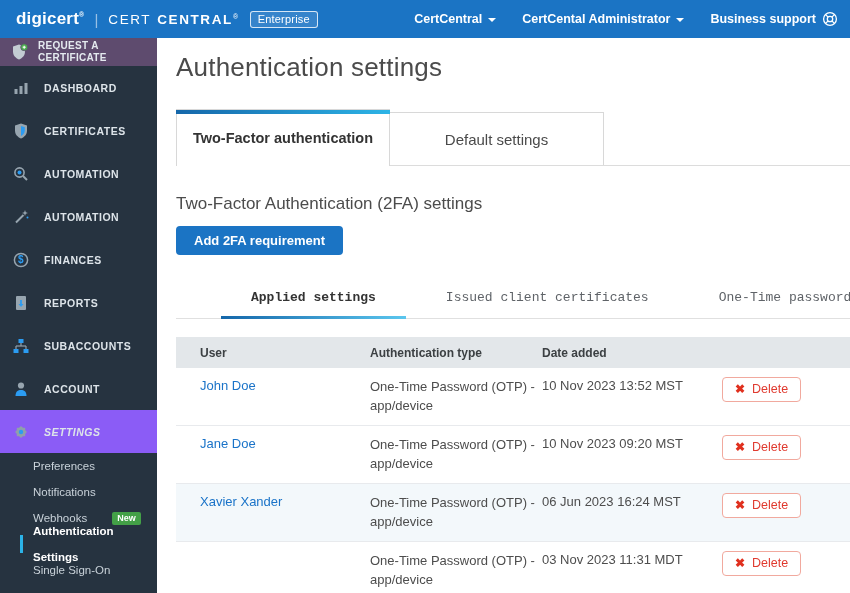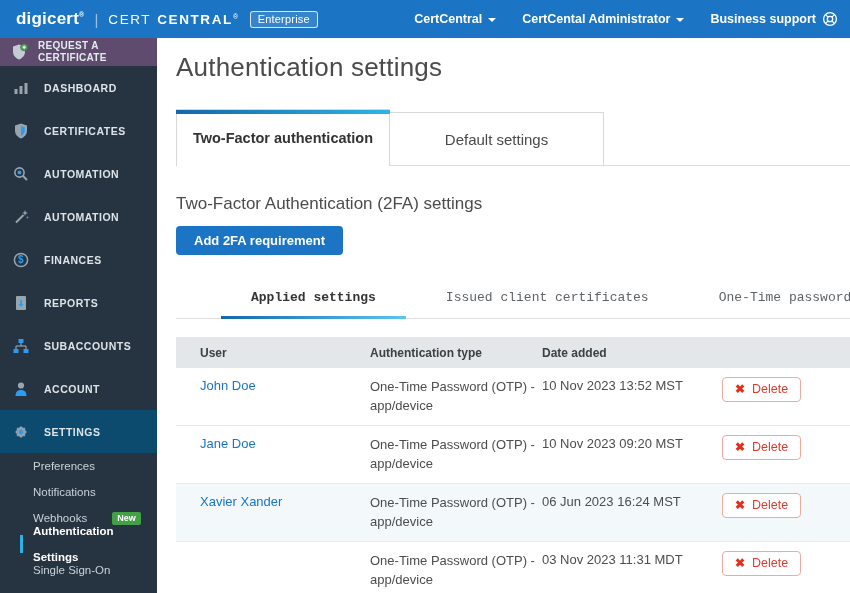--- a/index.html
+++ b/index.html
@@ -36,21 +36,21 @@
   .sidebar { width:157px; flex-shrink:0; background:#263340; color:#e4eaef; }
   .request-btn {
     height:28px; background:#5e4b6e; display:flex; align-items:center; gap:9px;
     padding:0 6px 0 11px; cursor:pointer;
   }
   .request-btn .lbl { font-size:10px; font-weight:bold; letter-spacing:.3px; line-height:12px; }
   .nav-item {
     height:43px; display:flex; align-items:center; gap:14px; padding-left:12px;
     font-size:10.5px; font-weight:bold; letter-spacing:.5px; cursor:pointer; color:#dde4e9;
   }
-  .nav-item.highlight { background:#0c4a6e; }
+  .nav-item.highlight { background:#8b5cf6;font-style:italic; }
   .subitem {
     position:relative; height:26px; line-height:26px; padding-left:33px;
     font-size:11.5px; color:#c9d2d9; cursor:pointer; display:flex; align-items:center;
   }
   .subitem.active { color:#fff; font-weight:bold; }
   .subitem.active::before {
     content:""; position:absolute; left:20px; top:4px; width:3px; height:18px; background:#2bb3e8;
   }
   .new-badge {
     background:#43a047; color:#fff; font-size:9px; font-weight:bold;

